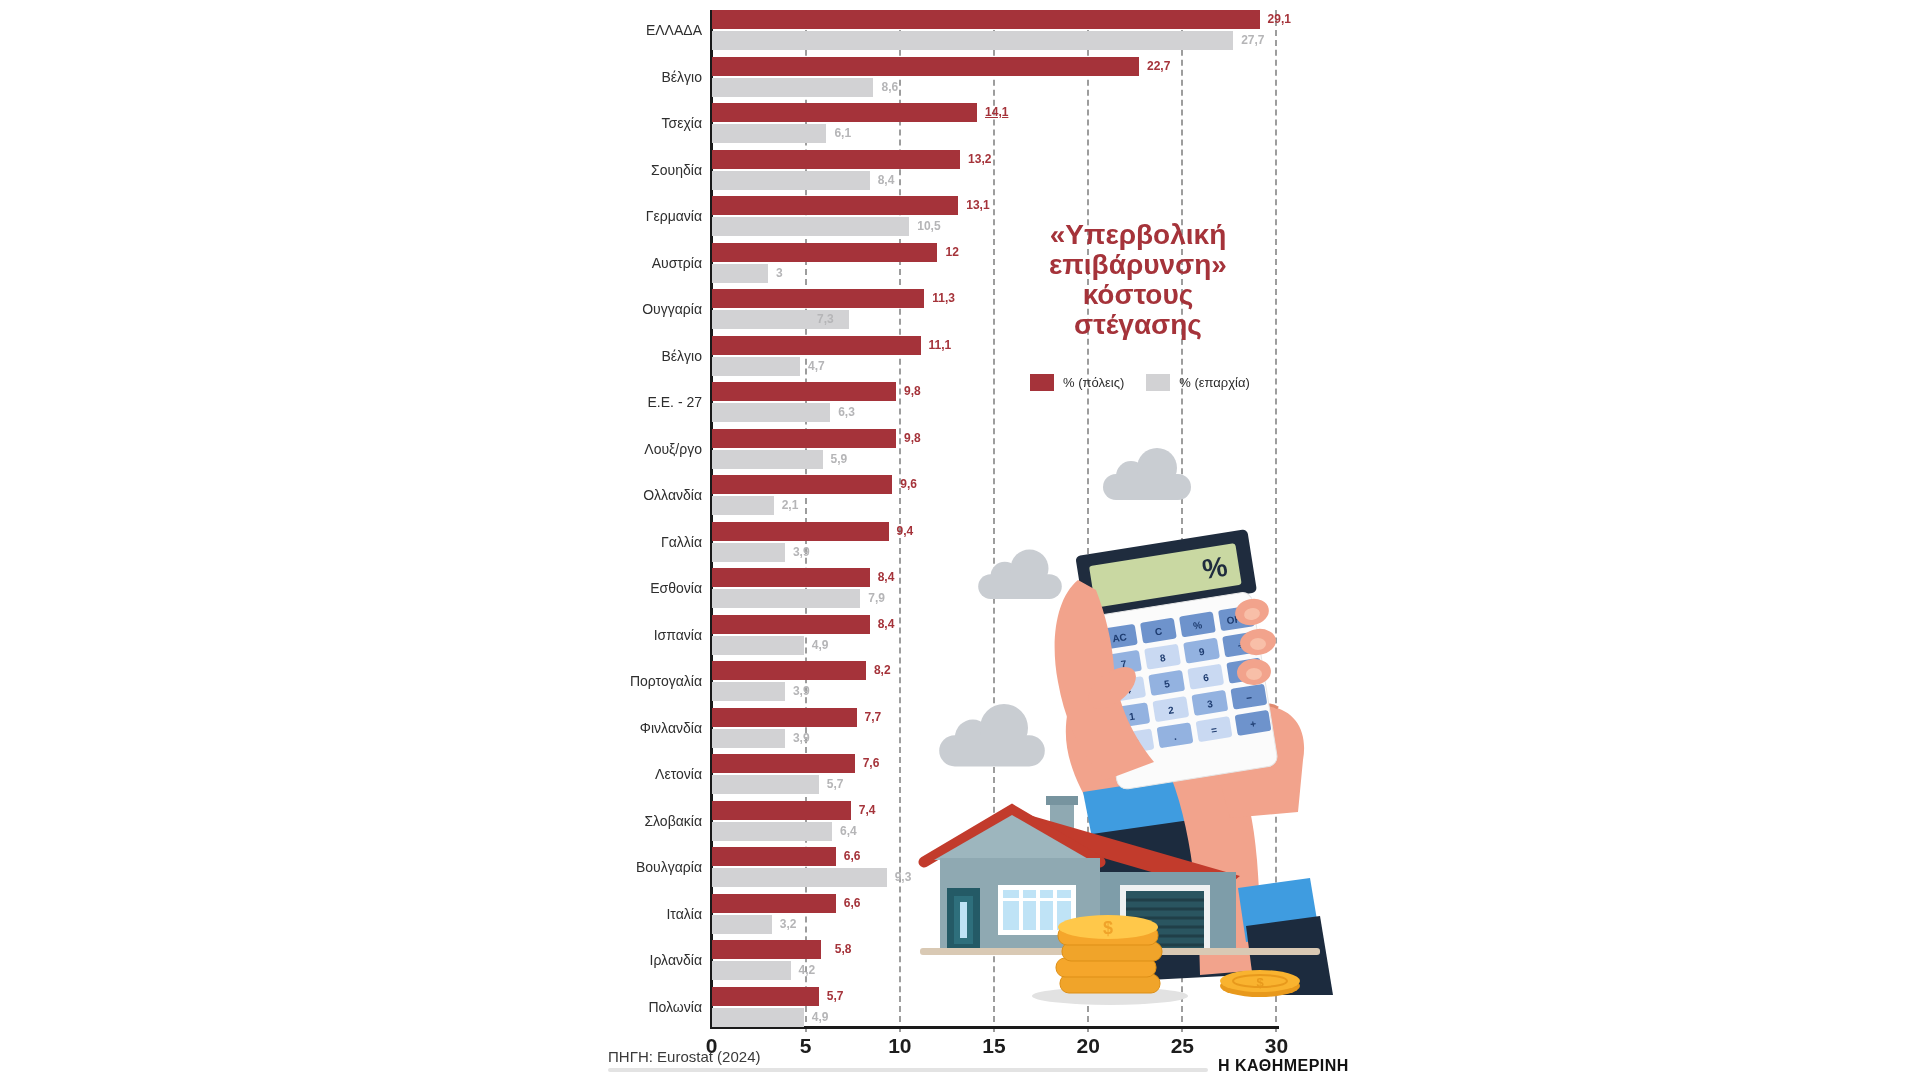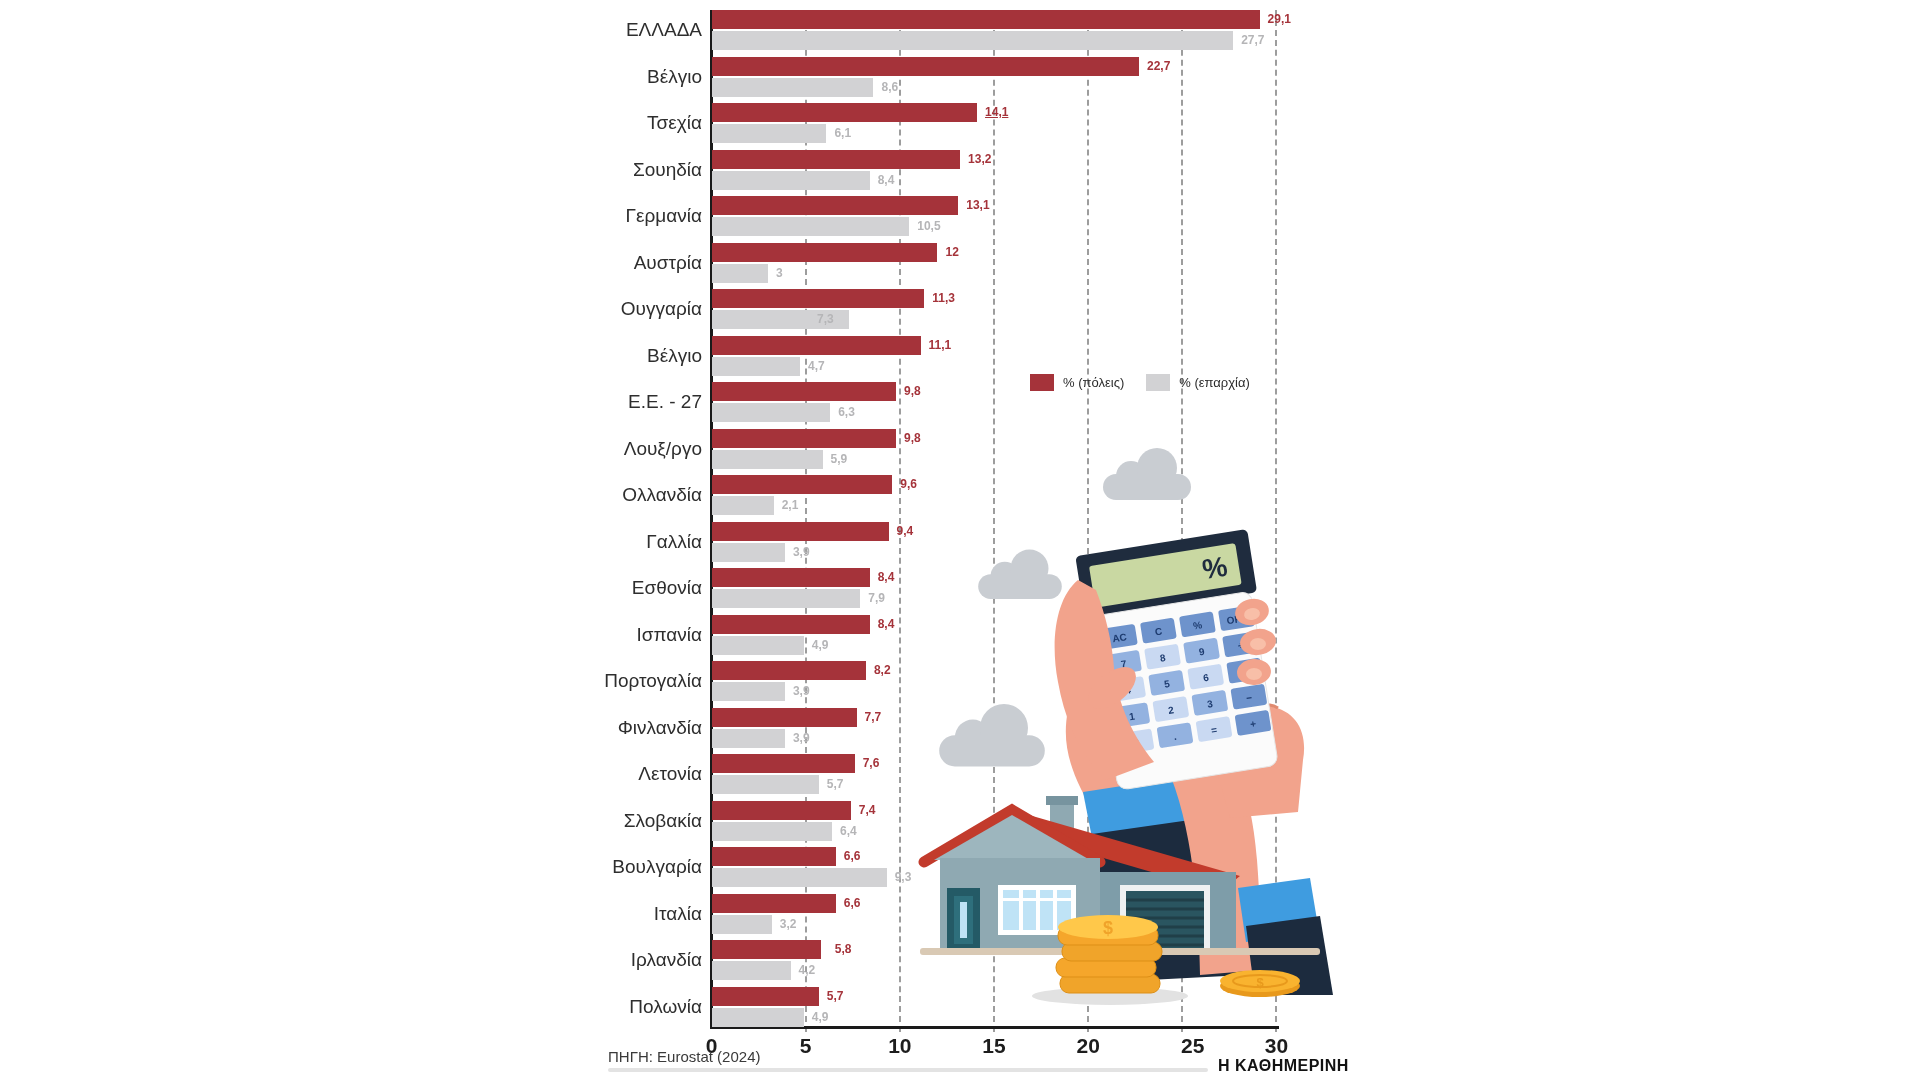--- a/index.html
+++ b/index.html
@@ -3,21 +3,21 @@
 <meta charset="utf-8">
 <style>
   html,body{margin:0;padding:0;background:#fff;}
   #canvas{position:relative;width:1920px;height:1080px;background:#ffffff;overflow:hidden;
           font-family:"Liberation Sans", sans-serif;}
   .abs{position:absolute;}
   .gridline{position:absolute;width:0;border-left:2px dashed #8c8c8c;opacity:.85;}
   .axis-y{position:absolute;width:3px;background:#1a1a1a;}
   .axis-x{position:absolute;height:3px;background:#1a1a1a;}
   .tick{position:absolute;width:44px;text-align:center;font-size:21px;font-weight:bold;color:#1d1d1d;}
-  .country-label{position:absolute;width:282px;text-align:right;font-size:19px;color:#2e2e2e;line-height:22px;}
+  .country-label{position:absolute;width:282px;text-align:right;font-size:14px;color:#2e2e2e;line-height:22px;}
   .bar{position:absolute;height:19px;}
   .val{position:absolute;font-size:12px;font-weight:bold;line-height:19px;white-space:nowrap;}
   .title-block{position:absolute;left:1022px;top:220px;width:232px;text-align:center;
                font-size:28px;line-height:30px;font-weight:bold;}
   .legend{position:absolute;left:1030px;top:374px;display:flex;align-items:center;font-size:13px;color:#2b2b2b;}
   .legend .sw{width:24px;height:17px;display:inline-block;margin-right:9px;}
   .legend .item{display:flex;align-items:center;margin-right:22px;}
   .source{position:absolute;left:608px;top:1048px;font-size:15px;color:#3a3a3a;}
   .rule{position:absolute;left:608px;top:1068px;width:600px;height:4px;background:#e3e3e3;border-radius:2px;}
   .logo{position:absolute;left:1218px;top:1057px;font-size:16px;font-weight:bold;color:#121212;letter-spacing:.5px;}
@@ -31,21 +31,21 @@
       <div class="tick" style="left: 689.5px; top: 1034px;">0</div>
       <div class="gridline" style="left: 804.665px; top: 10px; height: 1022px;"></div>
       <div class="tick" style="left: 783.665px; top: 1034px;">5</div>
       <div class="gridline" style="left: 898.83px; top: 10px; height: 1022px;"></div>
       <div class="tick" style="left: 877.83px; top: 1034px;">10</div>
       <div class="gridline" style="left: 992.995px; top: 10px; height: 1022px;"></div>
       <div class="tick" style="left: 971.995px; top: 1034px;">15</div>
       <div class="gridline" style="left: 1087.16px; top: 10px; height: 1022px;"></div>
       <div class="tick" style="left: 1066.16px; top: 1034px;">20</div>
       <div class="gridline" style="left: 1181.32px; top: 10px; height: 1022px;"></div>
-      <div class="tick" style="left: 1160.32px; top: 1034px; text-align: right;">25</div>
+      <div class="tick" style="left: 1160.32px; top: 1034px;">25</div>
       <div class="gridline" style="left: 1275.49px; top: 10px; height: 1022px;"></div>
       <div class="tick" style="left: 1254.49px; top: 1034px;">30</div>
       <div class="axis-y" style="left: 710px; top: 10px; height: 1019px;"></div>
       <div class="axis-x" style="left: 710px; top: 1026px; width: 569px;"></div>
       <div class="country-label" style="left: 420px; top: 19px;">ΕΛΛΑΔΑ</div>
       <div class="bar" style="left: 711.5px; top: 10px; width: 548.04px; background: rgb(165, 51, 58);"></div>
       <div class="val" style="left: 1267.54px; top: 10px; color: rgb(165, 51, 58);">29,1</div>
       <div class="bar" style="left: 711.5px; top: 31px; width: 521.674px; background: rgb(210, 210, 212);"></div>
       <div class="val" style="left: 1241.17px; top: 31px; color: rgb(181, 181, 183);">27,7</div>
       <div class="country-label" style="left: 420px; top: 65.5px;">Βέλγιο</div>
@@ -148,20 +148,26 @@
       <div class="val" style="left: 828.731px; top: 940px; color: rgb(165, 51, 58); margin-left: 6px;">5,8</div>
       <div class="bar" style="left: 711.5px; top: 961px; width: 79.0986px; background: rgb(210, 210, 212);"></div>
       <div class="val" style="left: 798.599px; top: 961px; color: rgb(181, 181, 183);">4,2</div>
       <div class="country-label" style="left: 420px; top: 995.5px;">Πολωνία</div>
       <div class="bar" style="left: 711.5px; top: 986.5px; width: 107.348px; background: rgb(165, 51, 58);"></div>
       <div class="val" style="left: 826.848px; top: 986.5px; color: rgb(165, 51, 58);">5,7</div>
       <div class="bar" style="left: 711.5px; top: 1007.5px; width: 92.2817px; background: rgb(210, 210, 212);"></div>
       <div class="val" style="left: 811.782px; top: 1007.5px; color: rgb(181, 181, 183);">4,9</div>
     </div>
 
+  <div class="title-block" style="color: rgb(165, 51, 58);">
+    <div>«Υπερβολική</div>
+    <div>επιβάρυνση»</div>
+    <div>κόστους</div>
+    <div>στέγασης</div>
+  </div>
 
   <div class="legend">
     <span class="item">
       <span class="sw" id="sw-cities" style="background: rgb(165, 51, 58);"></span>
       <span>% (πόλεις)</span>
     </span>
     <span class="item">
       <span class="sw" id="sw-province" style="background: rgb(210, 210, 212);"></span>
       <span>% (επαρχία)</span>
     </span>

